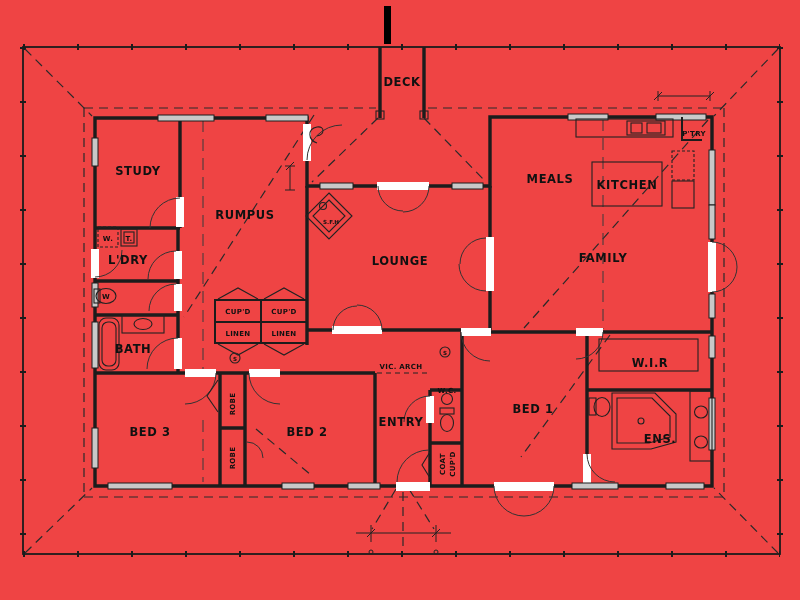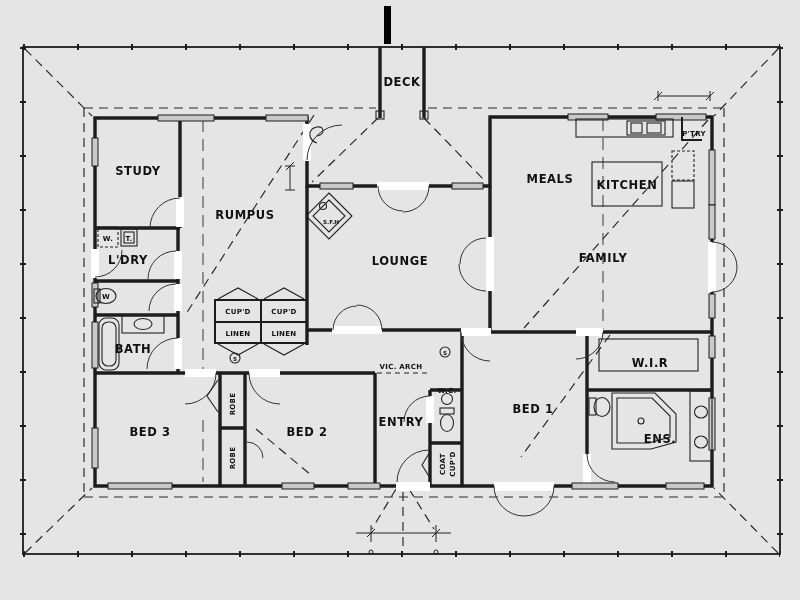--- a/index.html
+++ b/index.html
@@ -1,16 +1,16 @@
 <!DOCTYPE html>
 <html><head>
 <meta charset="utf-8">
 <style>
   html,body{margin:0;padding:0;background:#ffffff;}
-  #stage{position:relative;width:800px;height:600px;background:#e5e5e5;overflow:hidden;}
+  #stage{position:relative;width:800px;height:600px;background:#ef4444;overflow:hidden;}
   svg{position:absolute;left:0;top:0;}
   text{font-family:"DejaVu Sans","Liberation Sans",sans-serif;font-weight:bold;fill:#111;}
   .room{font-size:11.5px;letter-spacing:.6px;}
   .small{font-size:7px;letter-spacing:.3px;}
   .tiny{font-size:5.6px;}
   .walls{stroke:#1c1c1c;stroke-width:3.4;fill:none;stroke-linecap:butt;}
   .walls2{stroke:#1c1c1c;stroke-width:2;fill:none;}
   .fix{stroke:#222;stroke-width:1.1;fill:none;}
   .arc{stroke:#333;stroke-width:1;fill:none;}
   .roof{stroke:#2a2a2a;stroke-width:1.2;fill:none;stroke-dasharray:9 6;}

